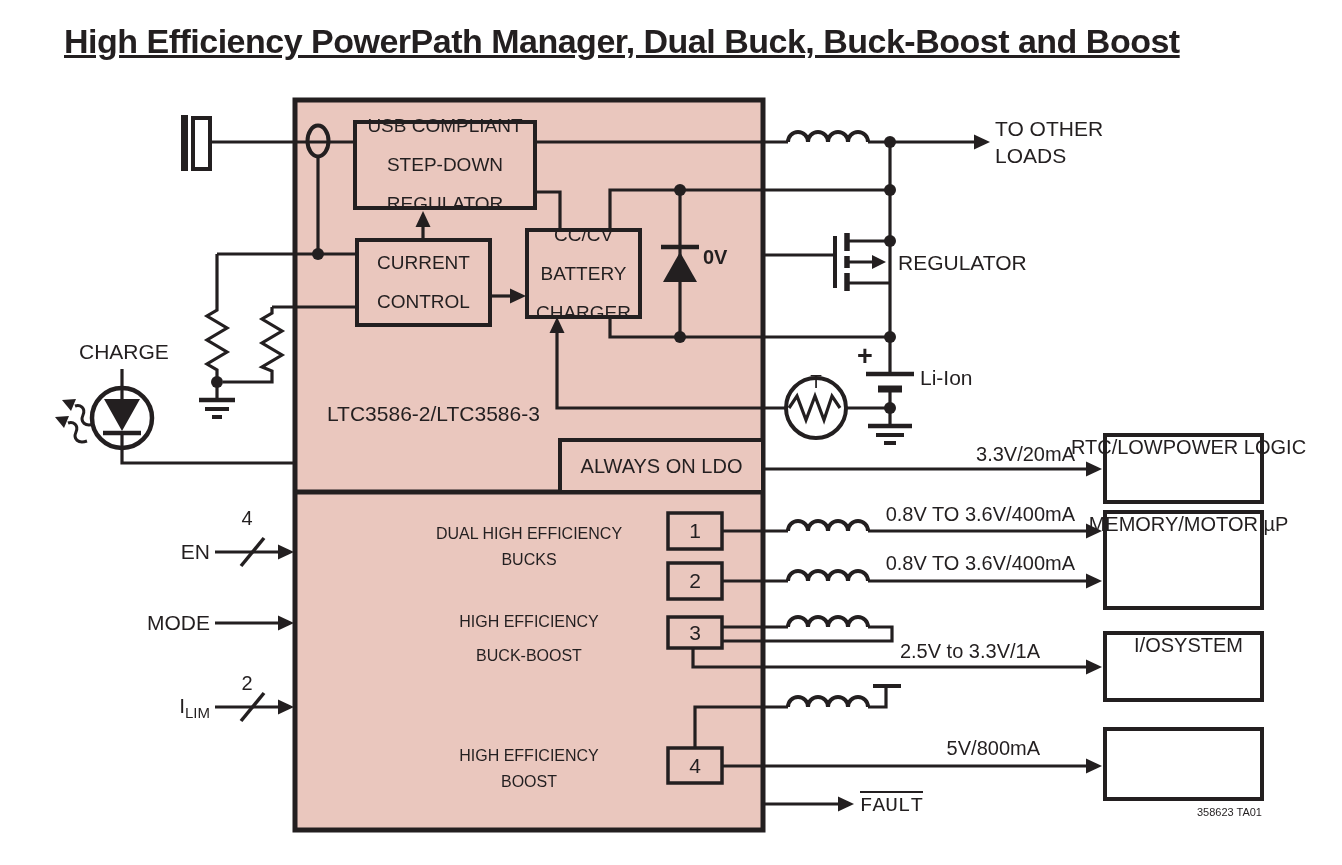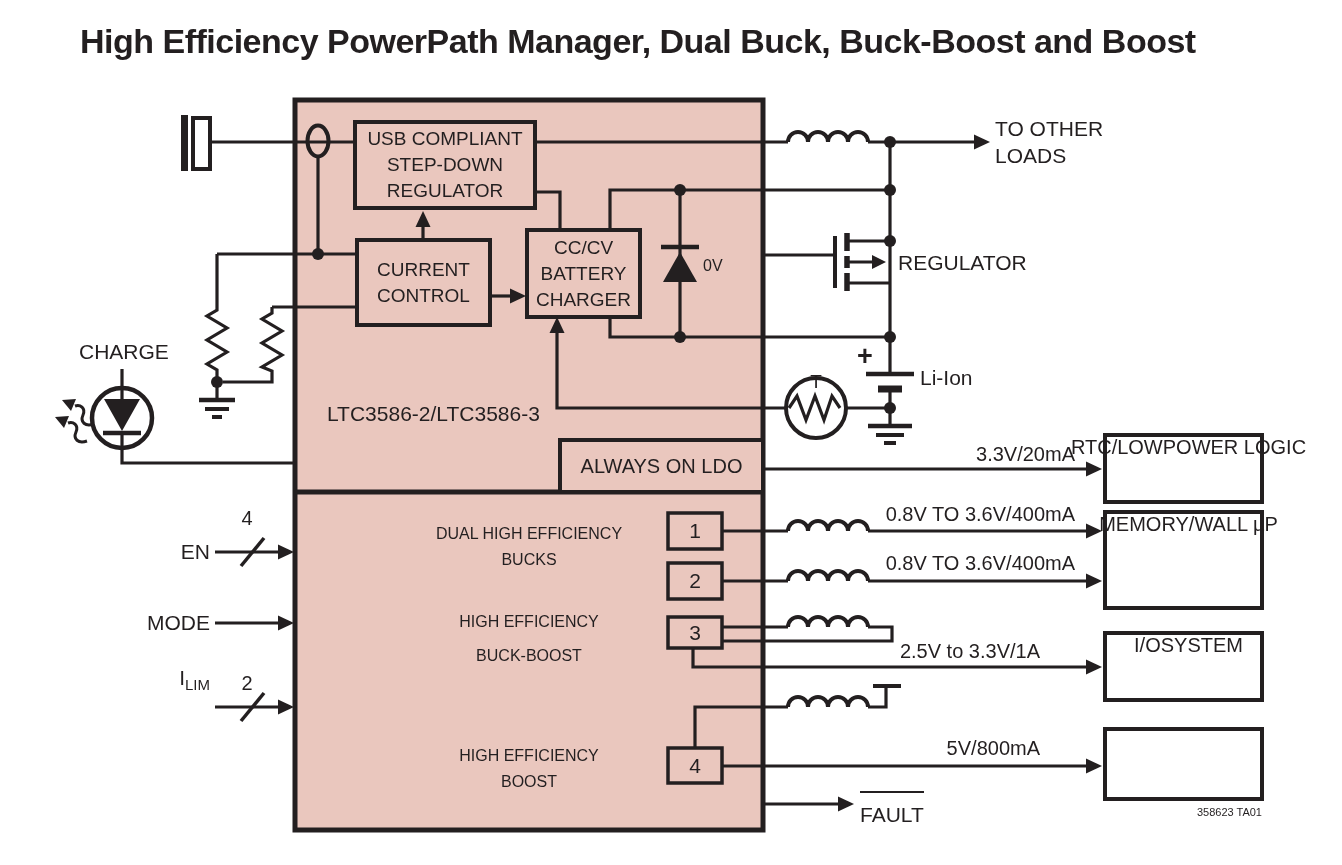--- a/index.html
+++ b/index.html
@@ -6,35 +6,35 @@
   #canvas{
     position:relative;width:1342px;height:865px;background:#ffffff;overflow:hidden;
     font-family:"Liberation Sans",sans-serif;color:#231F20;
   }
   #circuit-svg{position:absolute;left:0;top:0;}
   .lbl{position:absolute;white-space:nowrap;font-size:21px;line-height:24px;}
   .title{font-size:34px;font-weight:bold;letter-spacing:-0.5px;line-height:38px;}
   .r{text-align:right;}
   .blocktext{
     position:absolute;display:flex;flex-direction:column;align-items:center;justify-content:center;
-    text-align:center;font-size:19px;line-height:26px;white-space:nowrap;
+    text-align:center;font-size:19px;line-height:26px;white-space:nowrap;gap:13px;
   }
   .sectiontext{
     position:absolute;text-align:center;font-size:16px;line-height:26px;white-space:nowrap;
   }
   .loadtext{
     position:absolute;display:flex;flex-direction:row;justify-content:center;
     padding-left:10px;box-sizing:border-box;font-size:20px;line-height:24px;white-space:nowrap;
   }
   .pinnum{
     position:absolute;display:flex;align-items:center;justify-content:center;
     font-size:21px;
   }
   .busnum{position:absolute;text-align:center;font-size:20px;}
-  .overline{display:inline-block;border-top:2.5px solid #231F20;padding-top:10px;}
+  .overline{display:inline-block;border-top:2.5px solid #231F20;padding-top:1px;font-family:Liberation Mono, monospace;}
   .sub{font-size:15px;position:relative;top:5px;}
   .small{font-size:11px;line-height:12px;}
 </style>
 </head>
 <body>
 
 <div id="canvas">
 
   <svg id="circuit-svg" width="1342" height="865" viewBox="0 0 1342 865">
 
@@ -183,32 +183,32 @@
       <polygon points="854,804 838,796.5 838,811.5"></polygon>
       <polygon points="294,552 278,544.5 278,559.5"></polygon>
       <polygon points="294,623 278,615.5 278,630.5"></polygon>
       <polygon points="294,707 278,699.5 278,714.5"></polygon>
       <polygon points="526,296 510,288.5 510,303.5"></polygon>
       <polygon points="423,211 415.5,227 430.5,227"></polygon>
       <polygon points="557,317 549.5,333 564.5,333"></polygon>
     </g>
   </svg>
 
-  <div class="lbl title" style="left:80px;top:22px;">High Efficiency PowerPath Manager, Dual Buck, Buck-Boost and Boost</div>
+  <div class="lbl title" style="left:64px;top:22px;text-decoration:underline;">High Efficiency PowerPath Manager, Dual Buck, Buck-Boost and Boost</div>
 
 
   <div class="lbl" style="left:79px;top:340px;">CHARGE</div>
 
   <div class="busnum" style="left:234px;top:507px;width:26px;">4</div>
   <div class="lbl r" style="right:1132px;top:540px;">EN</div>
 
   <div class="lbl r" style="right:1132px;top:611px;">MODE</div>
 
   <div class="busnum" style="left:234px;top:672px;width:26px;">2</div>
-  <div class="lbl r" style="right:1132px;top:666px;"><span>I</span><span class="sub">LIM</span></div>
+  <div class="lbl r" style="right:1132px;top:694px;"><span>I</span><span class="sub">LIM</span></div>
 
   <div class="lbl" style="left:327px;top:402px;">LTC3586-2/LTC3586-3</div>
 
   <div class="blocktext" style="left:355px;top:122px;width:180px;height:86px;">
     <span>USB COMPLIANT</span>
     <span>STEP-DOWN</span>
     <span>REGULATOR</span>
   </div>
 
   <div class="blocktext" style="left:357px;top:240px;width:133px;height:85px;align-items:center;">
@@ -246,21 +246,21 @@
   <div class="pinnum" style="left:668px;top:617px;width:54px;height:31px;">3</div>
   <div class="pinnum" style="left:668px;top:748px;width:54px;height:35px;">4</div>
 
   <div class="lbl" style="left:995px;top:115px;line-height:27px;">
     <span style="display:block;">TO OTHER</span>
     <span style="display:block;">LOADS</span>
   </div>
 
   <div class="lbl" style="left:898px;top:251px;">REGULATOR</div>
 
-  <div class="lbl" style="left:703px;top:254px;font-size:16px;">0V</div>
+  <div class="lbl" style="left:703px;top:245px;font-size:20px;font-weight:bold;">0V</div>
 
   <div class="lbl" style="left:857px;top:344px;font-size:27px;font-weight:bold;">+</div>
 
   <div class="lbl" style="left:920px;top:366px;">Li-Ion</div>
 
   <div class="lbl" style="left:804px;top:370px;width:24px;text-align:center;font-size:19px;">T</div>
 
   <div class="lbl" style="left:860px;top:791px;"><span class="overline">FAULT</span></div>
 
   <div class="lbl r" style="right:267px;top:442px;font-size:20px;">3.3V/20mA</div>
@@ -268,21 +268,21 @@
   <div class="lbl r" style="right:267px;top:551px;font-size:20px;">0.8V TO 3.6V/400mA</div>
   <div class="lbl r" style="right:302px;top:639px;font-size:20px;">2.5V to 3.3V/1A</div>
   <div class="lbl r" style="right:302px;top:736px;font-size:20px;">5V/800mA</div>
 
   <div class="loadtext" style="left:1105px;top:435px;width:157px;height:67px;">
     <span>RTC/LOW</span>
     <span>POWER LOGIC</span>
   </div>
   <div class="loadtext" style="left:1105px;top:512px;width:157px;height:96px;">
     <span>MEMORY/</span>
-    <span>WALL µP</span>
+    <span>MOTOR µP</span>
   </div>
   <div class="loadtext" style="left:1105px;top:633px;width:157px;height:67px;">
     <span>I/O</span>
     <span>SYSTEM</span>
   </div>
 
   <div class="lbl r small" style="right:80px;top:806px;">358623 TA01</div>
 
 </div>
 

